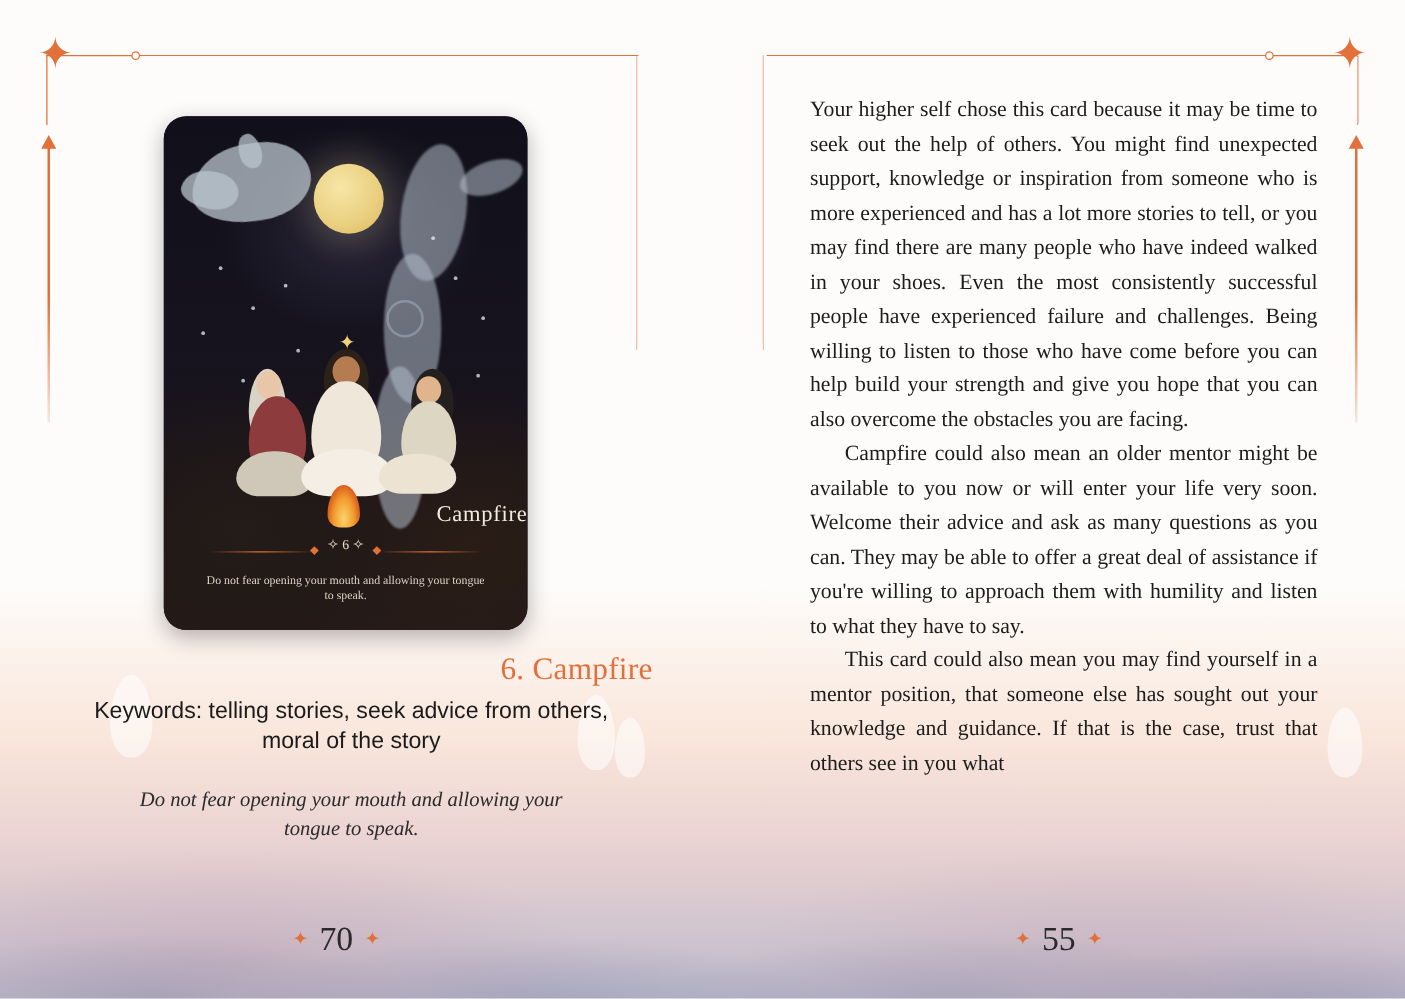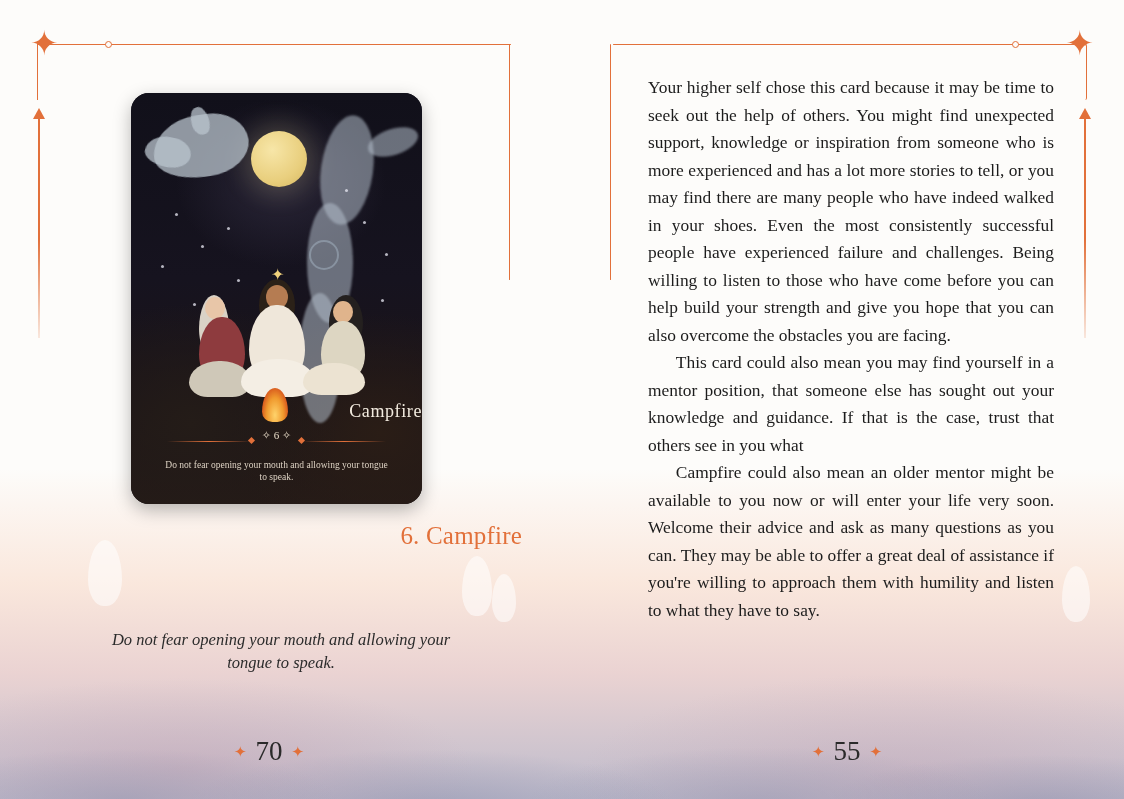--- a/index.html
+++ b/index.html
@@ -322,20 +322,21 @@
         <div class="card-num-row">✧ 6 ✧</div>
         <div class="card-rule l"></div>
         <div class="card-rule r"></div>
         <div class="rule-diamond" style="left:118px;"></div>
         <div class="rule-diamond" style="right:118px;"></div>
         <div class="card-quote">Do not fear opening your mouth and allowing your tongue to speak.</div>
       </div>
     </div>
 
     <div class="card-caption-title">6. Campfire</div>
+    <div class="card-keywords">Keywords: telling stories, seek advice from others, moral of the story</div>
     <div class="card-italic-quote">Do not fear opening your mouth and allowing your tongue to speak.</div>
 
     <div class="folio" id="folio-left">
       <span class="mark">✦</span>
       <span>70</span>
       <span class="mark">✦</span>
     </div>
   </div>
 
   <div id="right-page">
@@ -343,22 +344,22 @@
     <div class="star" style="right:30px; top:27px;">✦</div>
     <div class="frame" style="right:108px; top:44px; width:403px; height:1px; border-width:0; border-top-width:1.6px;"></div>
     <div class="frame" style="left:48px; top:44px; width:1px; height:236px; border-width:0; border-left-width:1.6px;"></div>
     <div class="frame" style="right:37px; top:44px; width:74px; height:56px; border-width:1.6px 1.6px 0 0;"></div>
     <div class="frame-dot" style="right:105px; top:41px;"></div>
     <div class="arrow-line" style="right:38px; top:118px; height:220px;"></div>
     <div class="arrow-head" style="right:33px; top:108px;"></div>
 
     <div class="body-text">
       <p>Your higher self chose this card because it may be time to seek out the help of others. You might find unexpected support, knowledge or inspiration from someone who is more experienced and has a lot more stories to tell, or you may find there are many people who have indeed walked in your shoes. Even the most consistently successful people have experienced failure and challenges. Being willing to listen to those who have come before you can help build your strength and give you hope that you can also overcome the obstacles you are facing.</p>
+      <p>Campfire could also mean an older mentor might be available to you now or will enter your life very soon. Welcome their advice and ask as many questions as you can. They may be able to offer a great deal of assistance if you're willing to approach them with humility and listen to what they have to say.</p>
       <p>This card could also mean you may find yourself in a mentor position, that someone else has sought out your knowledge and guidance. If that is the case, trust that others see in you what</p>
-      <p>Campfire could also mean an older mentor might be available to you now or will enter your life very soon. Welcome their advice and ask as many questions as you can. They may be able to offer a great deal of assistance if you're willing to approach them with humility and listen to what they have to say.</p>
     </div>
 
     <div class="folio" id="folio-right" style="left:250px;">
       <span class="mark">✦</span>
       <span>55</span>
       <span class="mark">✦</span>
     </div>
   </div>
 
 </div>

